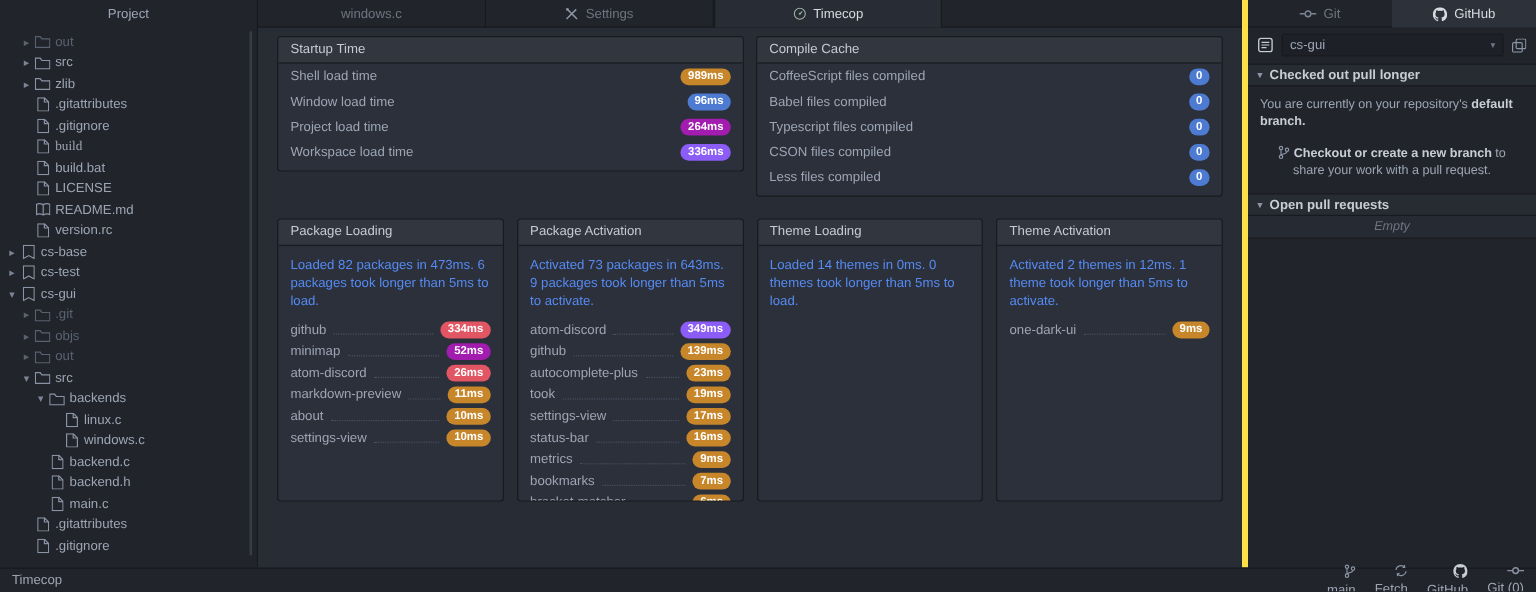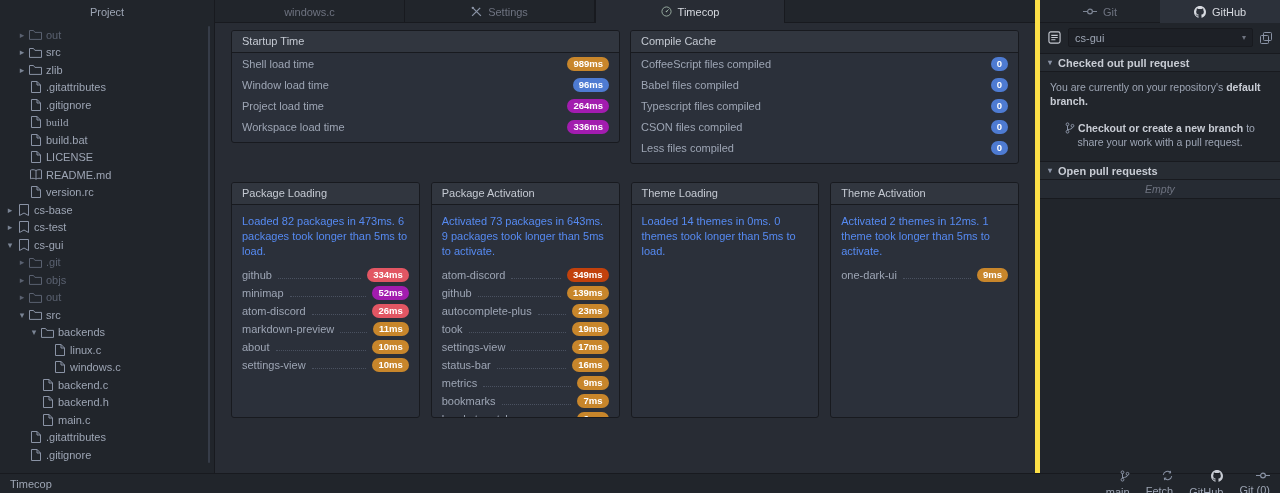--- a/index.html
+++ b/index.html
@@ -360,21 +360,21 @@
               <div class="metric-row">
                 <span class="metric-label">Window load time</span>
                 <span class="badge" style="background: rgb(78, 123, 210);">96ms</span>
               </div>
               <div class="metric-row">
                 <span class="metric-label">Project load time</span>
                 <span class="badge" style="background: #a21caf;">264ms</span>
               </div>
               <div class="metric-row">
                 <span class="metric-label">Workspace load time</span>
-                <span class="badge" style="background: #a21caf;">336ms</span>
+                <span class="badge" style="background: #8b5cf6;">336ms</span>
               </div>
             </div>
         </section>
         <section class="tc-panel">
           <div class="tc-header">Compile Cache</div>
           <div class="tc-rows" id="cache-rows">
               <div class="metric-row">
                 <span class="metric-label">CoffeeScript files compiled</span>
                 <span class="badge" style="background: rgb(78, 123, 210);">0</span>
               </div>
@@ -434,21 +434,21 @@
               </div>
             </div>
           </section>
           <section class="tc-panel tc-panel-fixed">
             <div class="tc-header">Package Activation</div>
             <div class="tc-summary">Activated 73 packages in 643ms. 9 packages took longer than 5ms to activate.</div>
             <div class="pkg-rows">
               <div class="pkg-row">
                 <span class="pkg-label">atom-discord</span>
                 <span class="leader"></span>
-                <span class="badge" style="background: #c2410c;">349ms</span>
+                <span class="badge" style="background: #8b5cf6;">349ms</span>
               </div>
               <div class="pkg-row">
                 <span class="pkg-label">github</span>
                 <span class="leader"></span>
                 <span class="badge" style="background: rgb(200, 134, 43);">139ms</span>
               </div>
               <div class="pkg-row">
                 <span class="pkg-label">autocomplete-plus</span>
                 <span class="leader"></span>
                 <span class="badge" style="background: rgb(200, 134, 43);">23ms</span>
@@ -540,21 +540,21 @@
       <span class="gh-icon-btn gh-icon-dim">
           <svg width="12" height="12" viewBox="0 0 12 12">
             <rect x="3.5" y=".5" width="8" height="8" rx="1" fill="none" stroke="currentColor"></rect>
             <rect x=".5" y="3.5" width="8" height="8" rx="1" fill="none" stroke="currentColor"></rect>
           </svg>
         </span>
     </div>
 
     <div class="gh-section-header">
       <span class="tri">▾</span>
-      <span>Checked out pull request</span>
+      <span>Checked out pull longer</span>
     </div>
     <div class="gh-text">
       <span>You are currently on your repository's </span><b>default branch.</b>
     </div>
     <div class="gh-text gh-checkout">
       <span class="bicon">
           <svg width="10" height="12" viewBox="0 0 10 12">
             <circle cx="2.5" cy="2.3" r="1.4" fill="none" stroke="currentColor"></circle>
             <circle cx="2.5" cy="9.7" r="1.4" fill="none" stroke="currentColor"></circle>
             <circle cx="7.5" cy="3.8" r="1.4" fill="none" stroke="currentColor"></circle>

